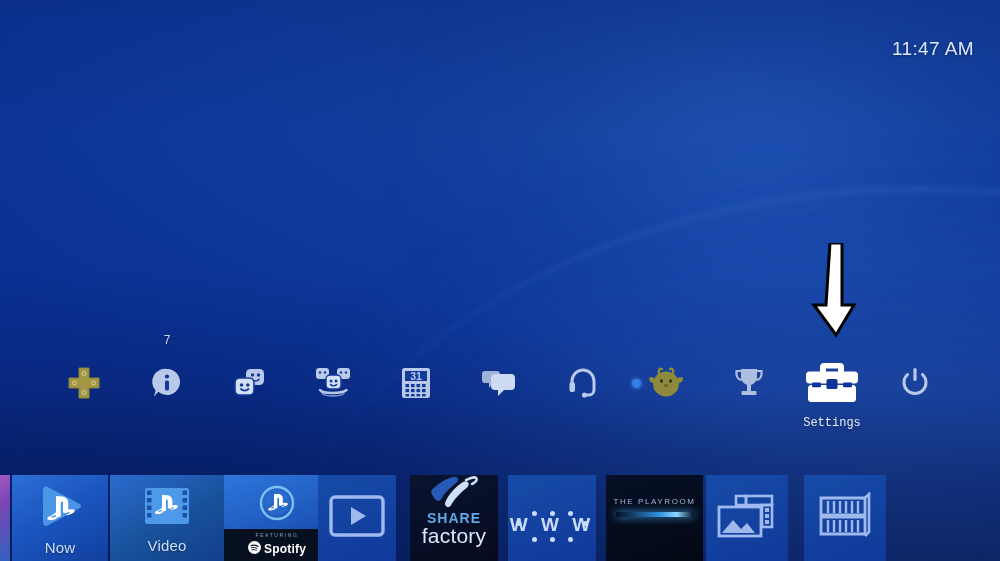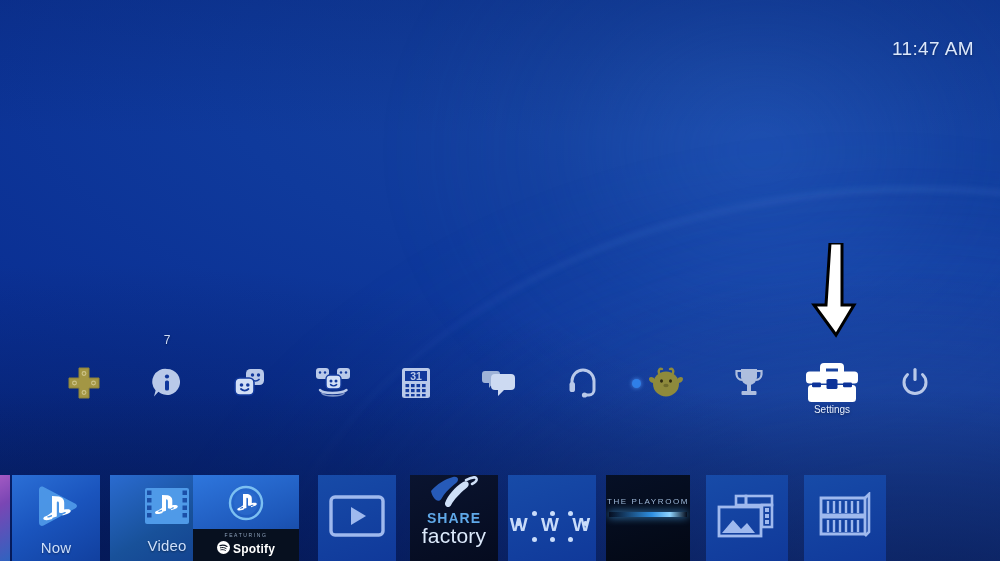--- a/index.html
+++ b/index.html
@@ -133,27 +133,28 @@
     top: 27px;
     width: 9px;
     height: 9px;
     border-radius: 50%;
     background: #2f7fe8;
     box-shadow: 0 0 4px rgba(90,160,255,0.8);
   }
 
   .func-label {
     position: absolute;
-    top: 52px;
+    top: 64px;
     left: 50%;
     transform: translateX(-50%);
     color: #e6eefc;
-    font-size: 10px;
+    font-size: 12px;
     white-space: nowrap;
     text-shadow: 0 1px 3px rgba(0,0,0,0.4);
+    font-family: Liberation Mono, monospace;
   }
 
   
   .arrow {
     position: absolute;
     left: 808px;
     top: 243px;
     width: 56px;
     height: 100px;
   }
@@ -444,21 +445,21 @@
   <div class="arrow">
     <svg width="56" height="100" viewBox="0 0 56 100">
       <path d="M22 0h12v62h12L28 92 6 62h12z" fill="#ffffff" stroke="#000000" stroke-width="3" stroke-linejoin="miter"></path>
     </svg>
   </div>
 
   <div class="tile-row">
 
     <div class="tile art-left" style="left:-18px; width:28px"></div>
 
-    <div class="tile art-now" style="left:12px; width:88px">
+    <div class="tile art-now" style="left:12px; width:96px">
       <div class="tile-inner">
         <span>
           <svg width="50" height="48" viewBox="0 0 50 48">
             <path d="M8 5c0-3 2-4.4 4.6-3.1L44 18.6c2.6 1.3 2.6 3.6 0 5L12.6 40.4C10 41.7 8 40.3 8 37.3z" fill="#4f9ae8" opacity="0.92"></path>
             <path d="M21 11v22l4.8-1.6V17.6c0-.9.5-1.2 1.2-1 .8.3 1 1 1 2.4v8.4c2.6 1 5.2 1.1 5.2-2.6v-7.2c0-3.2-1.6-5-5.2-6.2z" fill="#ffffff"></path>
             <path d="M16.5 30.6c-2.6.8-4.2 1.8-4.2 3 0 1.6 3 2.2 7 1l2-.7v-2.6l-3.2 1.1c-1.3.4-2 .2-2-.3s.6-.9 1.6-1.2l3.6-1.2v-2.7z" fill="#ffffff"></path>
             <path d="M31.5 30.5l4.6-1.6c2.6-.9 3.6-2 3.6-3 0-1.6-2.6-2.3-6.6-1.3l-1.6.4v2.6l1.6-.4c1.2-.3 1.9-.1 1.9.4 0 .4-.5.8-1.5 1.1l-2 .7z" fill="#ffffff"></path>
           </svg>
         </span>
         <span class="tile-caption">Now</span>
@@ -482,21 +483,21 @@
             </g>
             <path d="M21 10v17l4-1.3V15.2c0-.8.4-1 1-.8.7.2.9.8.9 2v6.8c2.2.8 4.4.9 4.4-2.1v-5.8c0-2.6-1.4-4-4.4-5z" fill="#ffffff"></path>
             <path d="M17.5 25.3c-2.2.6-3.5 1.4-3.5 2.4 0 1.3 2.5 1.8 5.8.8l1.7-.5v-2.1l-2.7.9c-1 .3-1.6.2-1.6-.2s.5-.7 1.3-1l3-1v-2.2z" fill="#ffffff"></path>
             <path d="M30 25.2l3.8-1.3c2.2-.8 3-1.7 3-2.5 0-1.3-2.2-1.9-5.5-1.1l-1.3.3v2.2l1.3-.3c1-.3 1.6-.1 1.6.3 0 .3-.4.6-1.2.9l-1.7.6z" fill="#ffffff"></path>
           </svg>
         </span>
         <span class="tile-caption">Video</span>
       </div>
     </div>
 
-    <div class="tile art-music" style="left:193px; width:106px">
+    <div class="tile art-music" style="left:224px; width:106px">
       <div class="tile-inner">
         <span>
           <svg width="40" height="38" viewBox="0 0 40 38">
             <circle cx="20" cy="18" r="16" fill="none" stroke="#7cc0f2" stroke-width="2.4"></circle>
             <circle cx="20" cy="18" r="12" fill="#2f6fd0" opacity="0.55"></circle>
             <path d="M17 9v15l3.4-1.1V13.5c0-.7.3-.9.8-.7.6.2.8.7.8 1.7v5.9c1.9.7 3.8.8 3.8-1.8v-5.1c0-2.3-1.2-3.5-3.8-4.4z" fill="#ffffff"></path>
             <path d="M14.3 22.3c-1.9.6-3 1.2-3 2.1 0 1.1 2.1 1.6 5 .7l1.5-.5v-1.8l-2.3.8c-.9.3-1.4.1-1.4-.2s.4-.6 1.1-.9l2.6-.9v-1.9z" fill="#ffffff"></path>
             <path d="M25 22.2l3.2-1.1c1.9-.7 2.6-1.5 2.6-2.2 0-1.1-1.9-1.6-4.7-.9l-1.1.2v1.9l1.1-.3c.9-.2 1.4-.1 1.4.2 0 .3-.4.5-1 .8l-1.5.5z" fill="#ffffff"></path>
           </svg>
         </span>
@@ -556,21 +557,21 @@
           </div>
         <div class="www-text" style="margin:-16px 0 3px">W W W</div>
         <div class="dots-row">
             <i></i>
             <i></i>
             <i></i>
           </div>
       </div>
     </div>
 
-    <div class="tile art-play" style="left:606px; width:84px">
+    <div class="tile art-play" style="left:606px; width:97px">
       <div class="tile-inner" style="padding-top:0">
         <span class="playroom-title">THE PLAYROOM</span>
         <span class="playroom-bar"></span>
       </div>
     </div>
 
     <div class="tile art-plain" style="left:706px; width:82px">
       <div class="tile-inner" style="justify-content:center; padding-top:0">
         <span>
           <svg width="62" height="46" viewBox="0 0 62 46">

